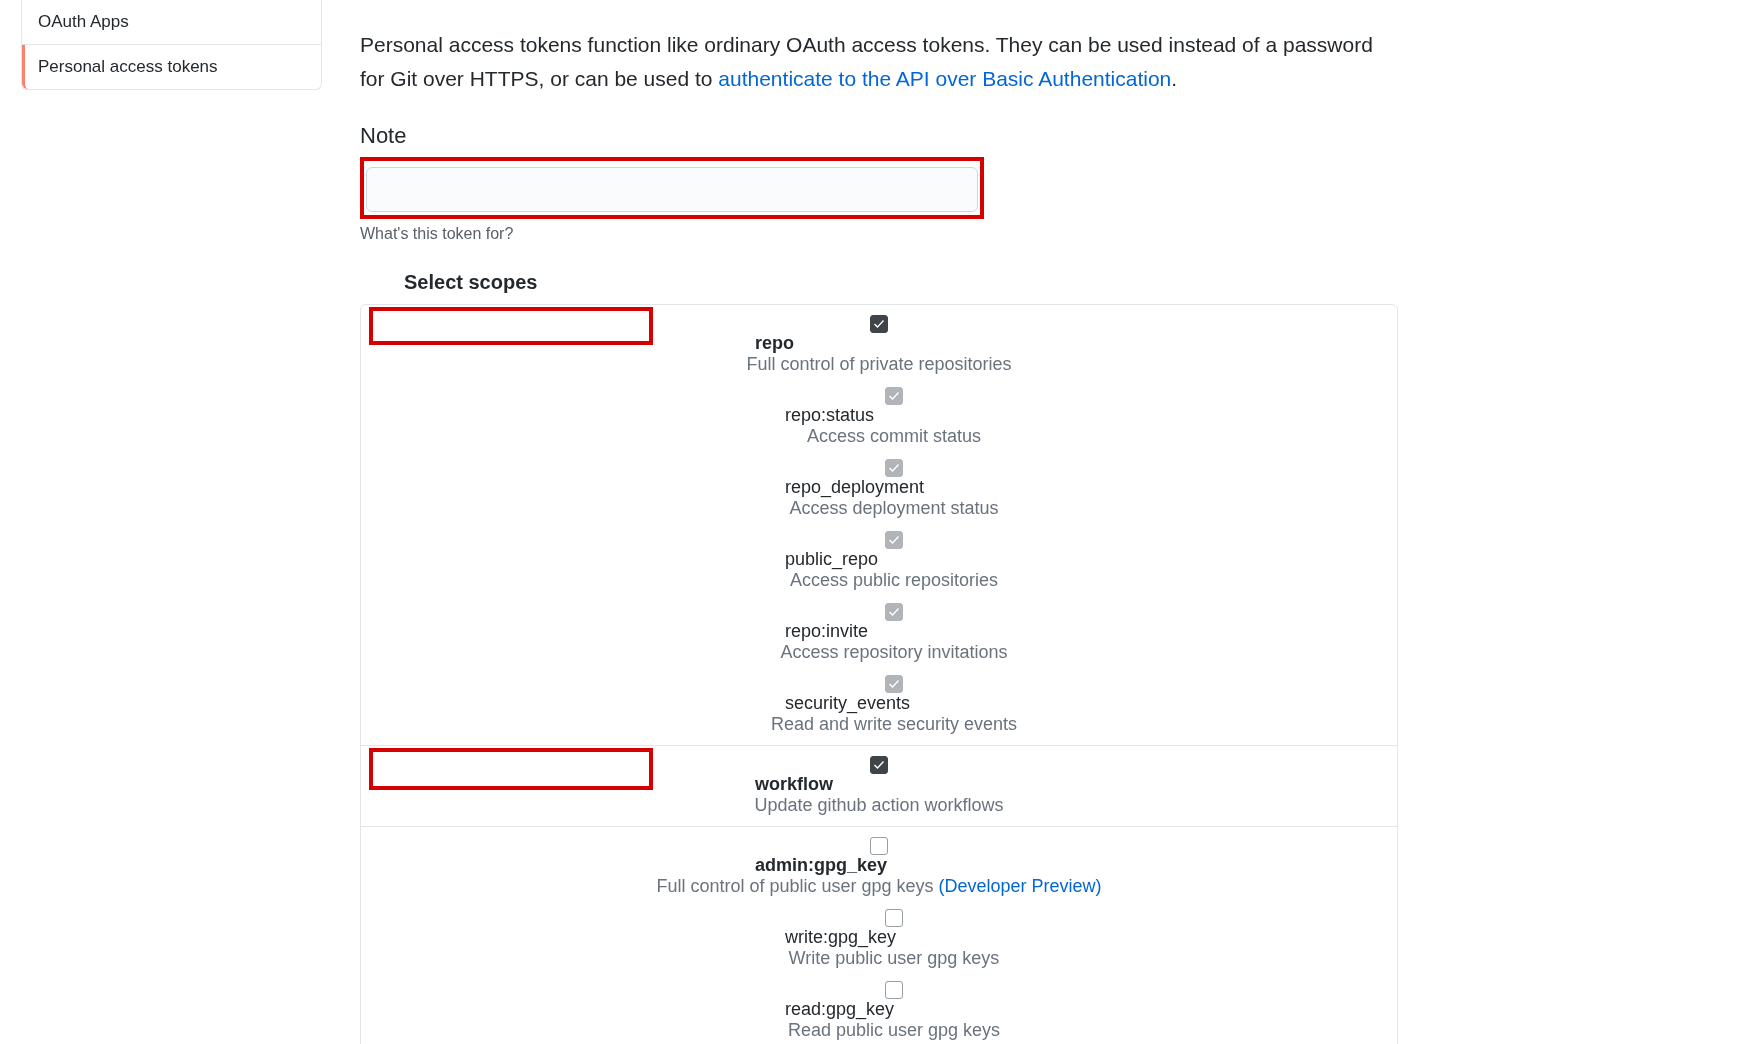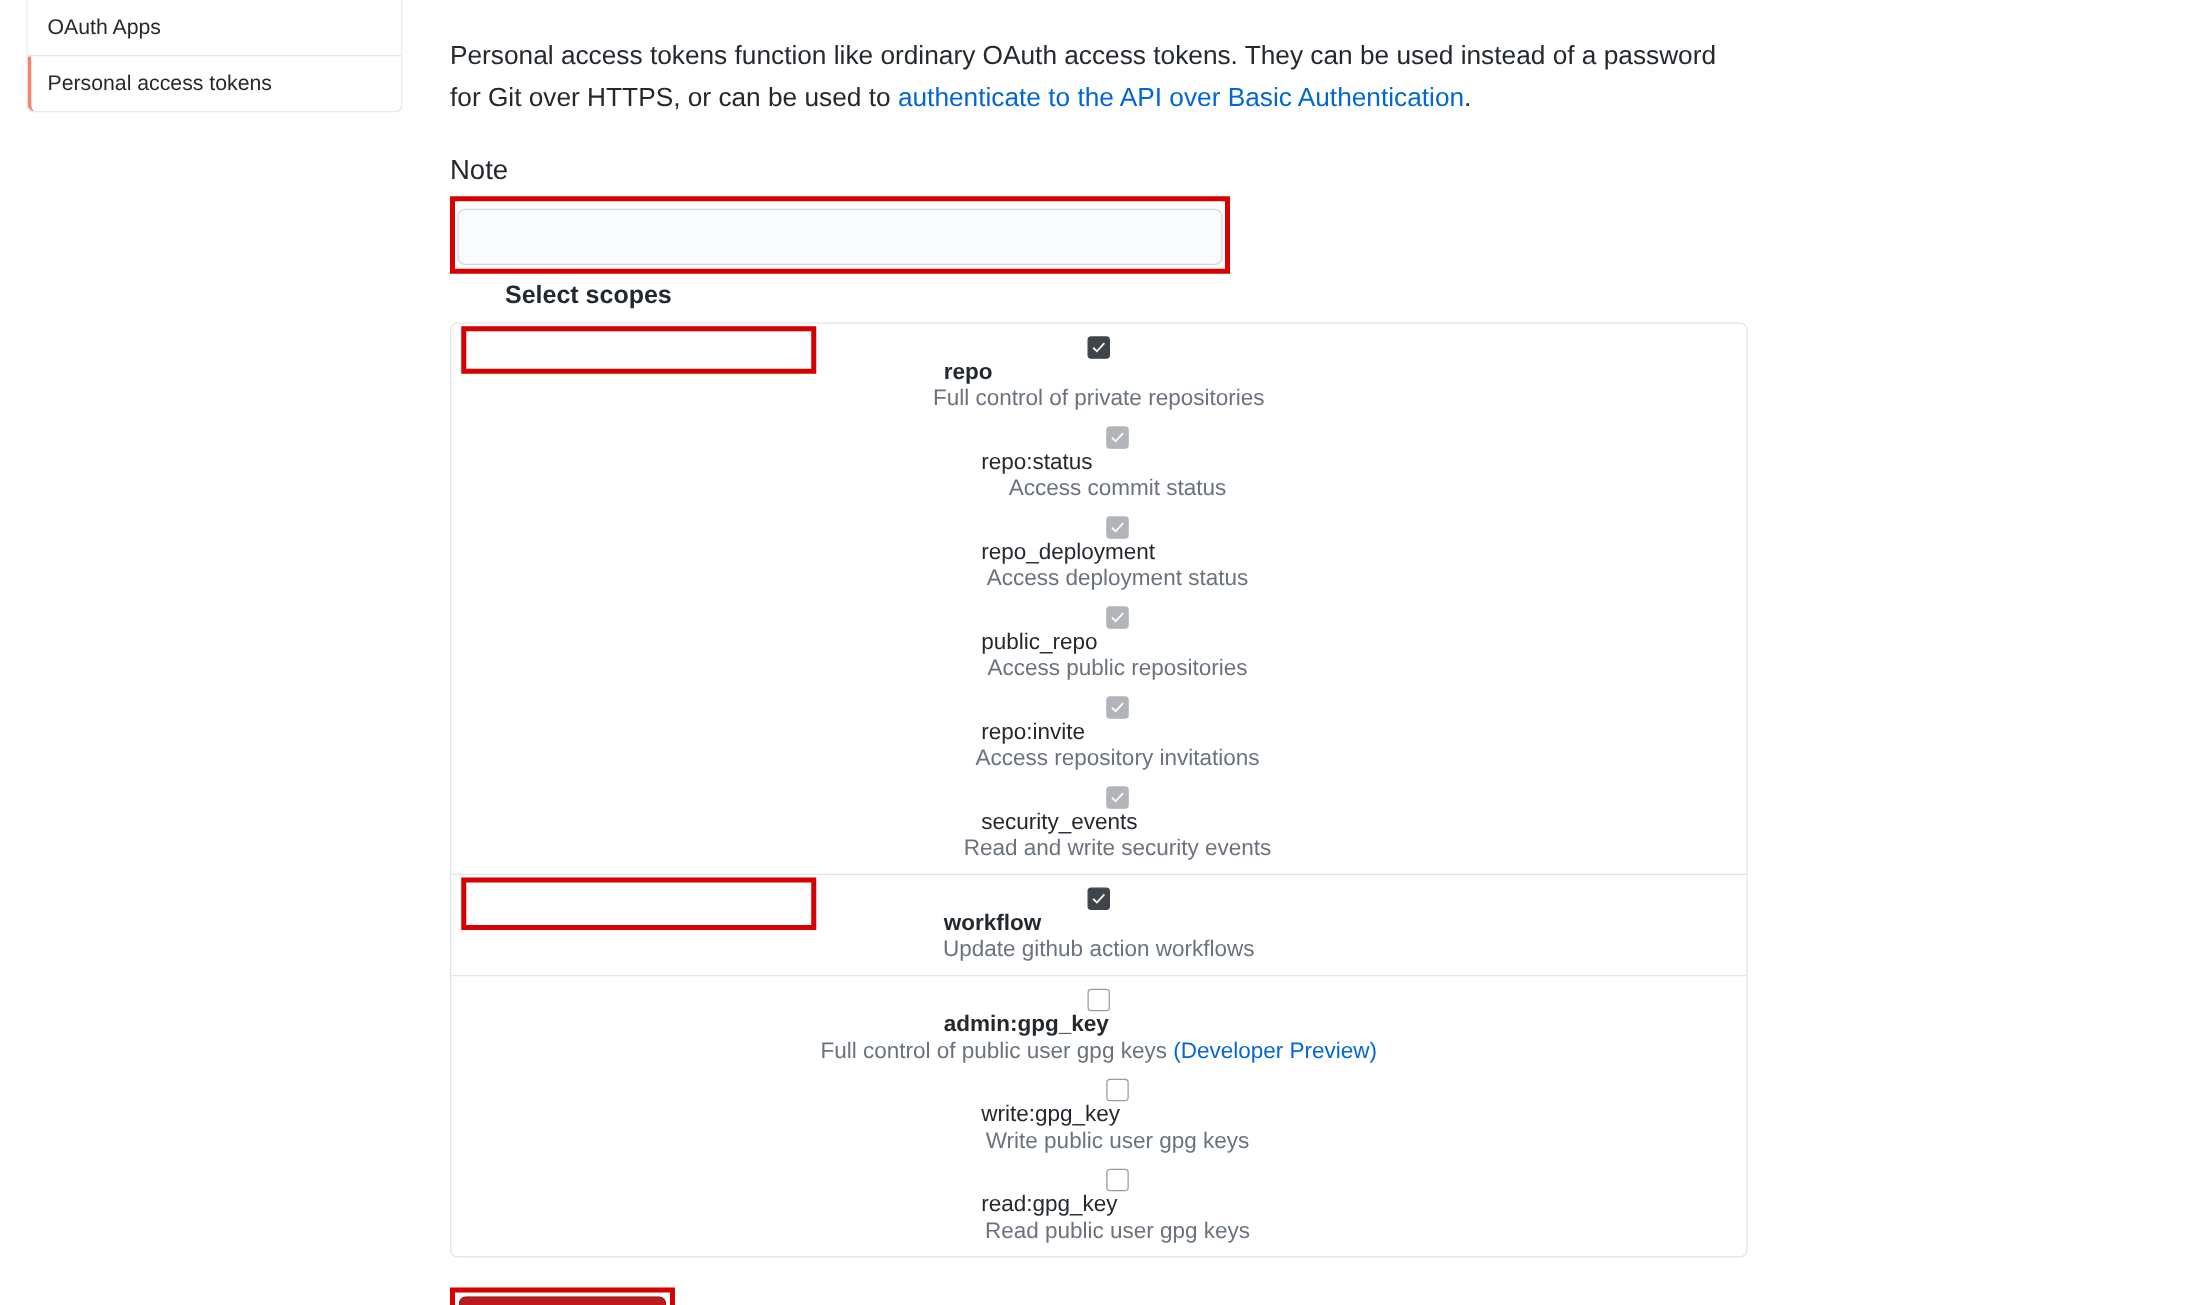--- a/index.html
+++ b/index.html
@@ -180,20 +180,21 @@
 <div class="main">
 
   <p class="intro">
     <span>Personal access tokens function like ordinary OAuth access tokens. They can be used instead of a password for Git over HTTPS, or can be used to </span><a href="#">authenticate to the API over Basic Authentication</a><span>.</span>
   </p>
 
   <div class="note-label">Note</div>
   <div class="note-highlight">
     <input type="text" class="note-input" value="" style="">
   </div>
+  <div class="note-hint">What's this token for?</div>
 
   <div class="scopes-heading">Select scopes</div>
 
   <div class="scopes-box">
 
     <div class="scope-group">
       <div class="red-box" style="top:2px; left:8px; width:284px; height:38px;"></div>
       <div class="scope-row parent">
         <div class="cb-wrap">
             <div class="cb checked">

